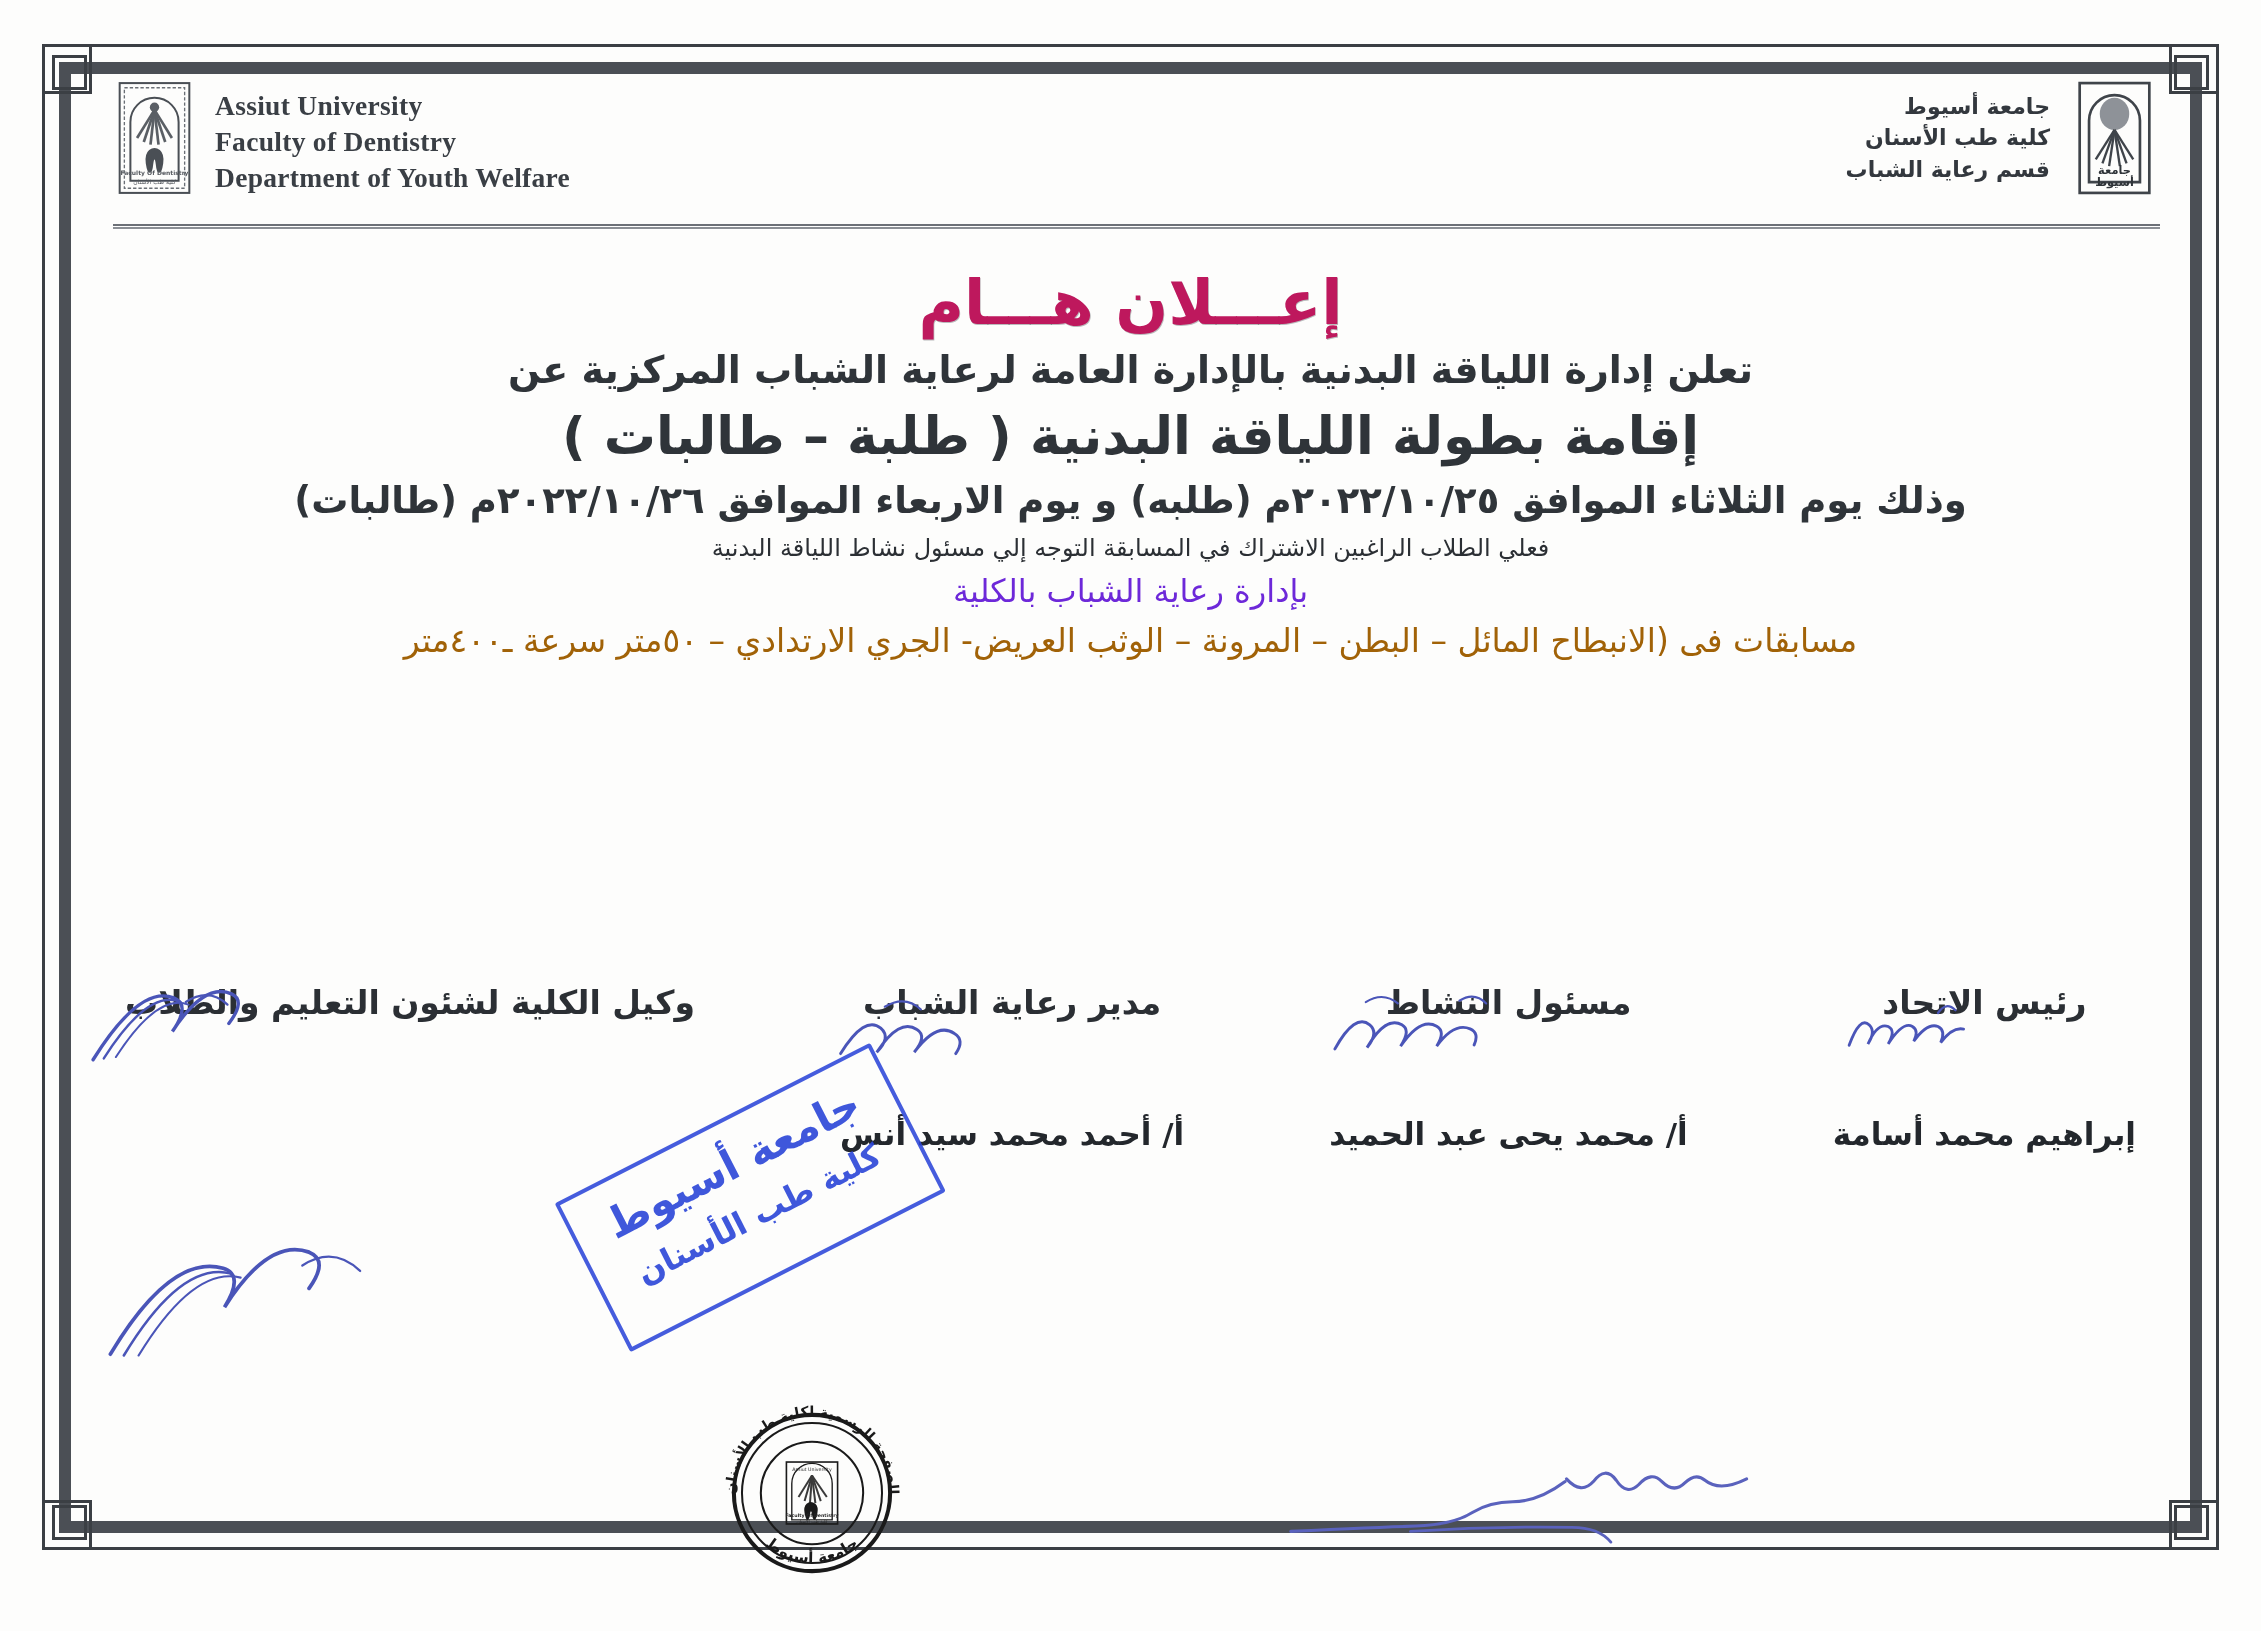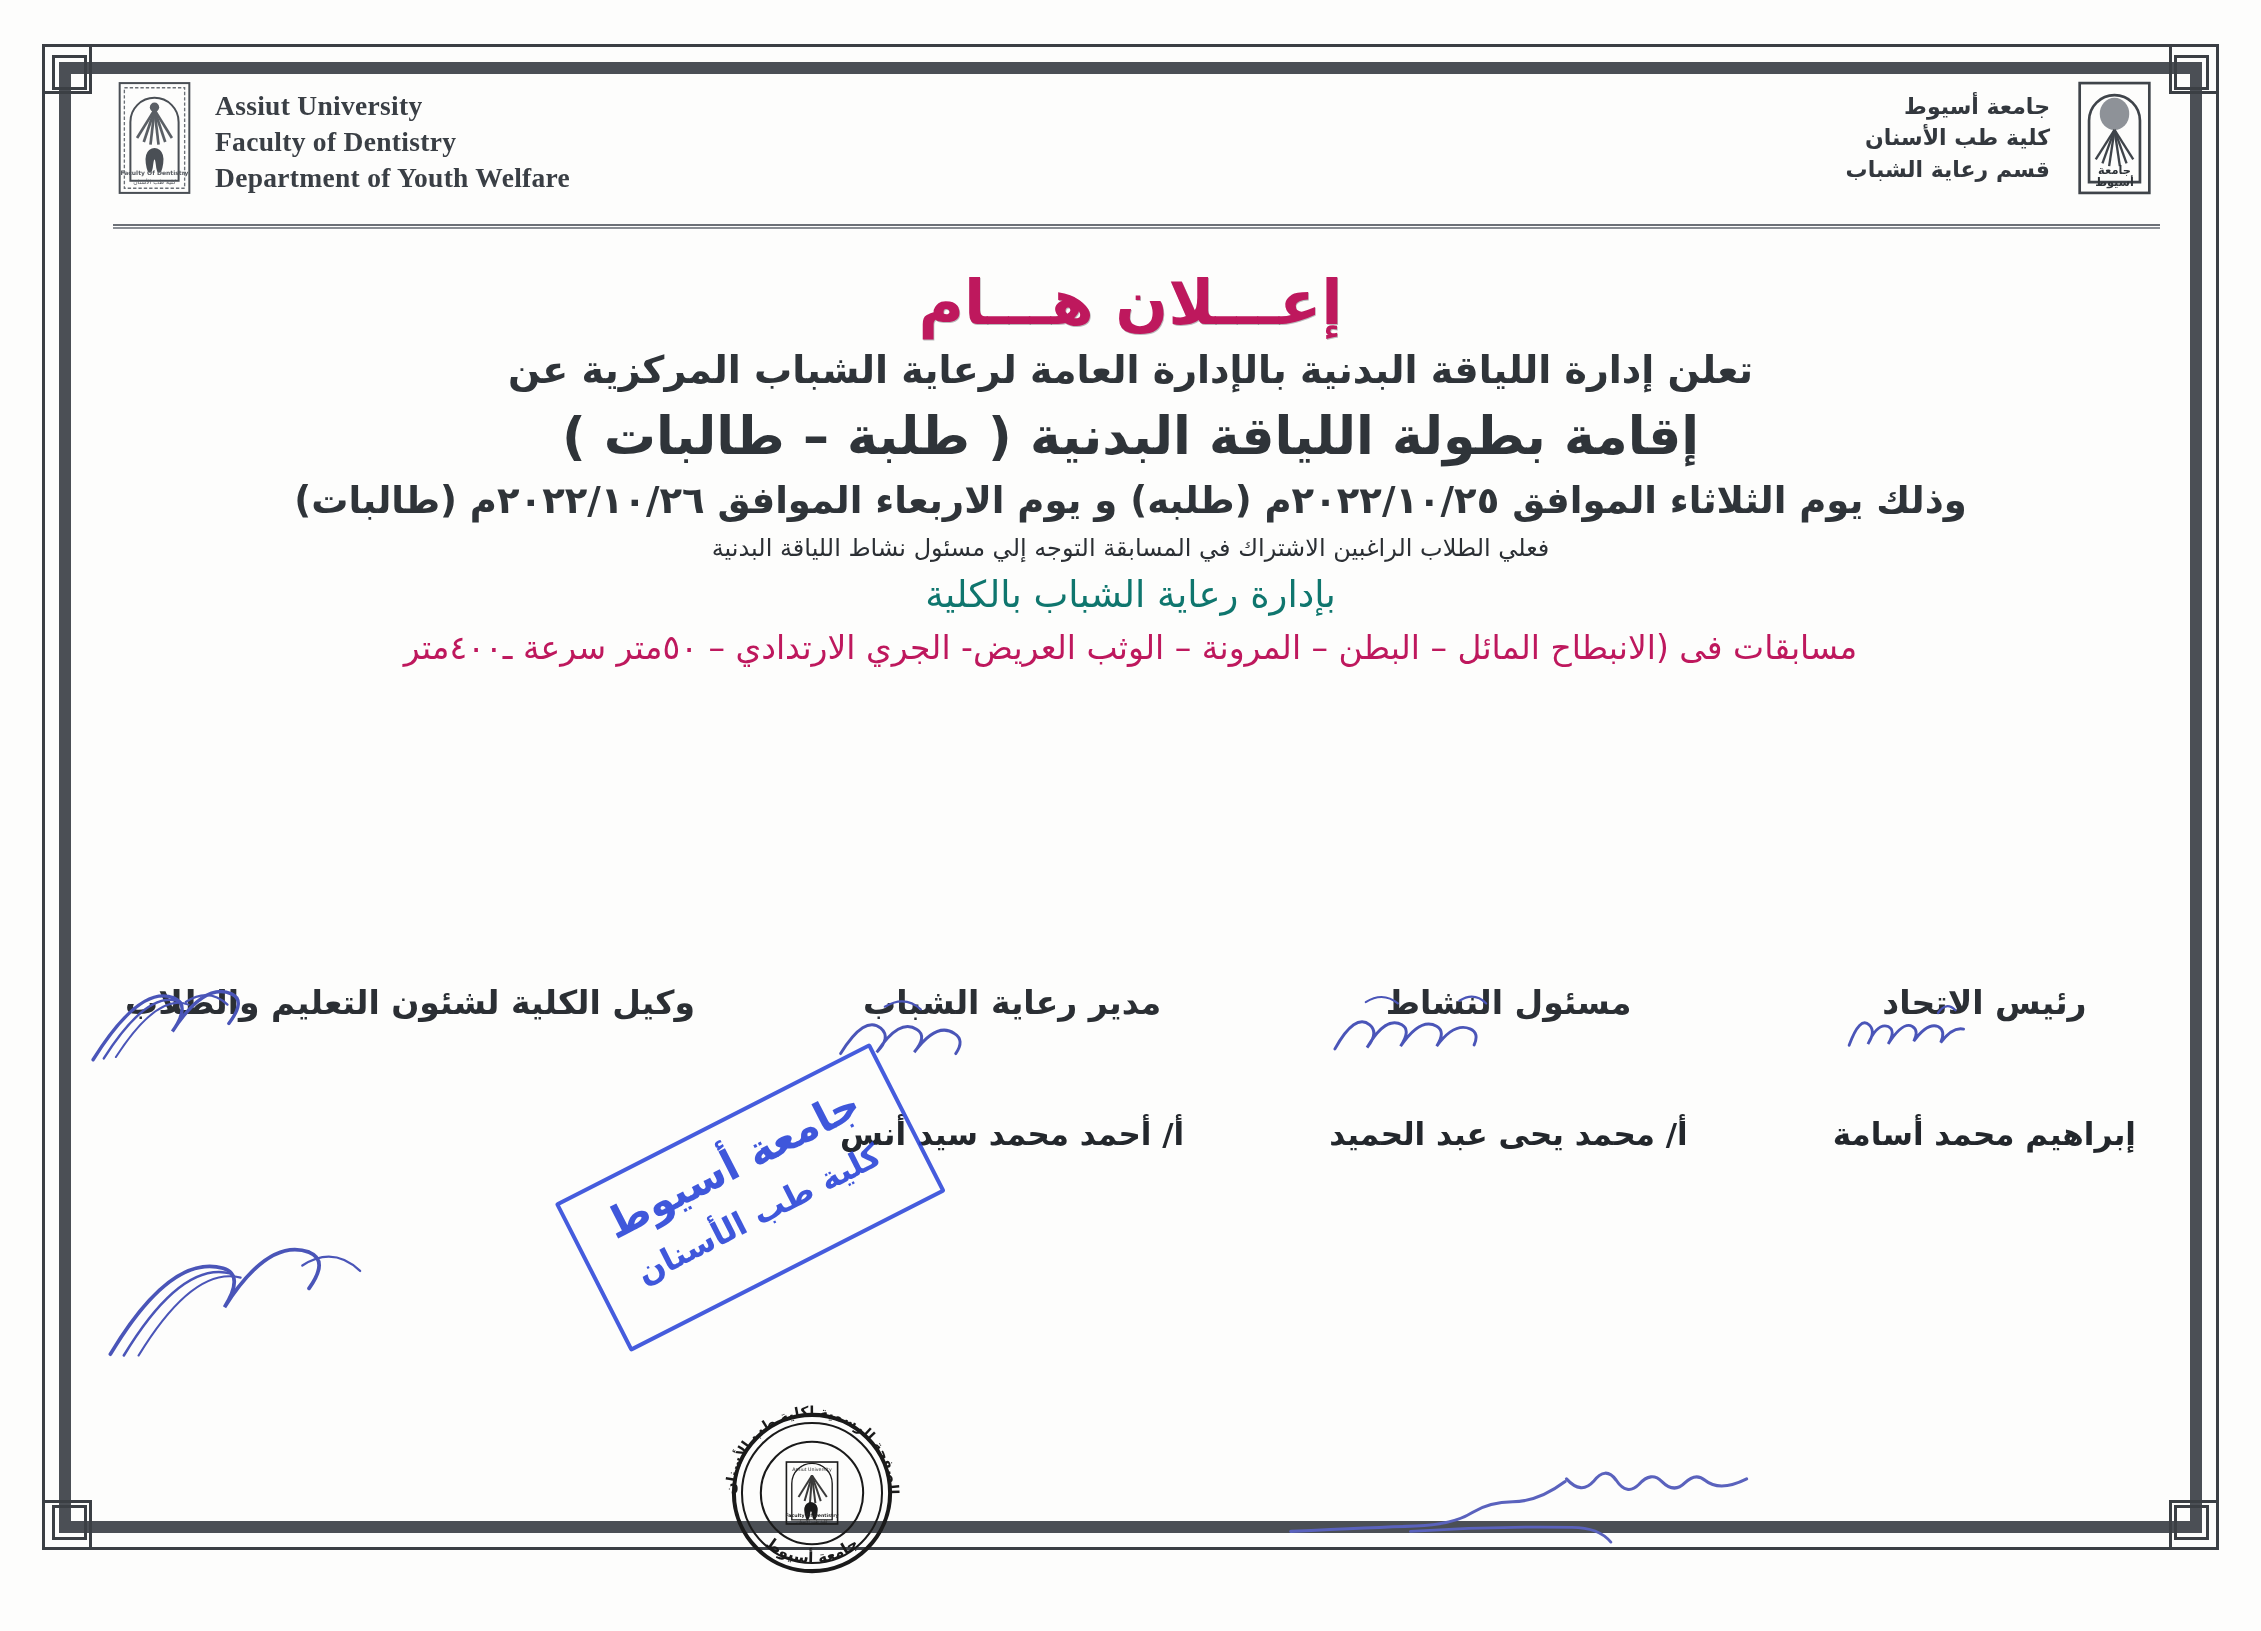--- a/index.html
+++ b/index.html
@@ -171,22 +171,22 @@
     color: #2f3439;
     line-height: 1.28;
     margin: 0 0 8px 0;
     white-space: nowrap;
   }
   .ln.b1 { font-weight: bold; font-size: 38px; letter-spacing: 0.3px; }
   .ln.b2 { font-weight: bold; font-size: 52px; }
   .ln.b3 { font-weight: bold; font-size: 37px; }
   .ln.b4 { font-weight: bold; font-size: 37px; }
   .ln.n1 { font-weight: normal; font-size: 24px; color: #2b2f34; }
-  .ln.n2 { font-weight: normal; font-size: 37px; color: #0f766e; }
-  .ln.n3 { font-weight: normal; font-size: 33px; color: #be185d; letter-spacing: -0.3px; }
+  .ln.n2 { font-weight: normal; font-size: 32px; color: #6d28d9; }
+  .ln.n3 { font-weight: normal; font-size: 33px; color: #a16207; letter-spacing: -0.3px; }
 
   
   .sig-block {
     position: absolute;
     left: 0; right: 0;
     top: 732px;
     direction: rtl;
   }
   .sig-row {
     display: flex;

